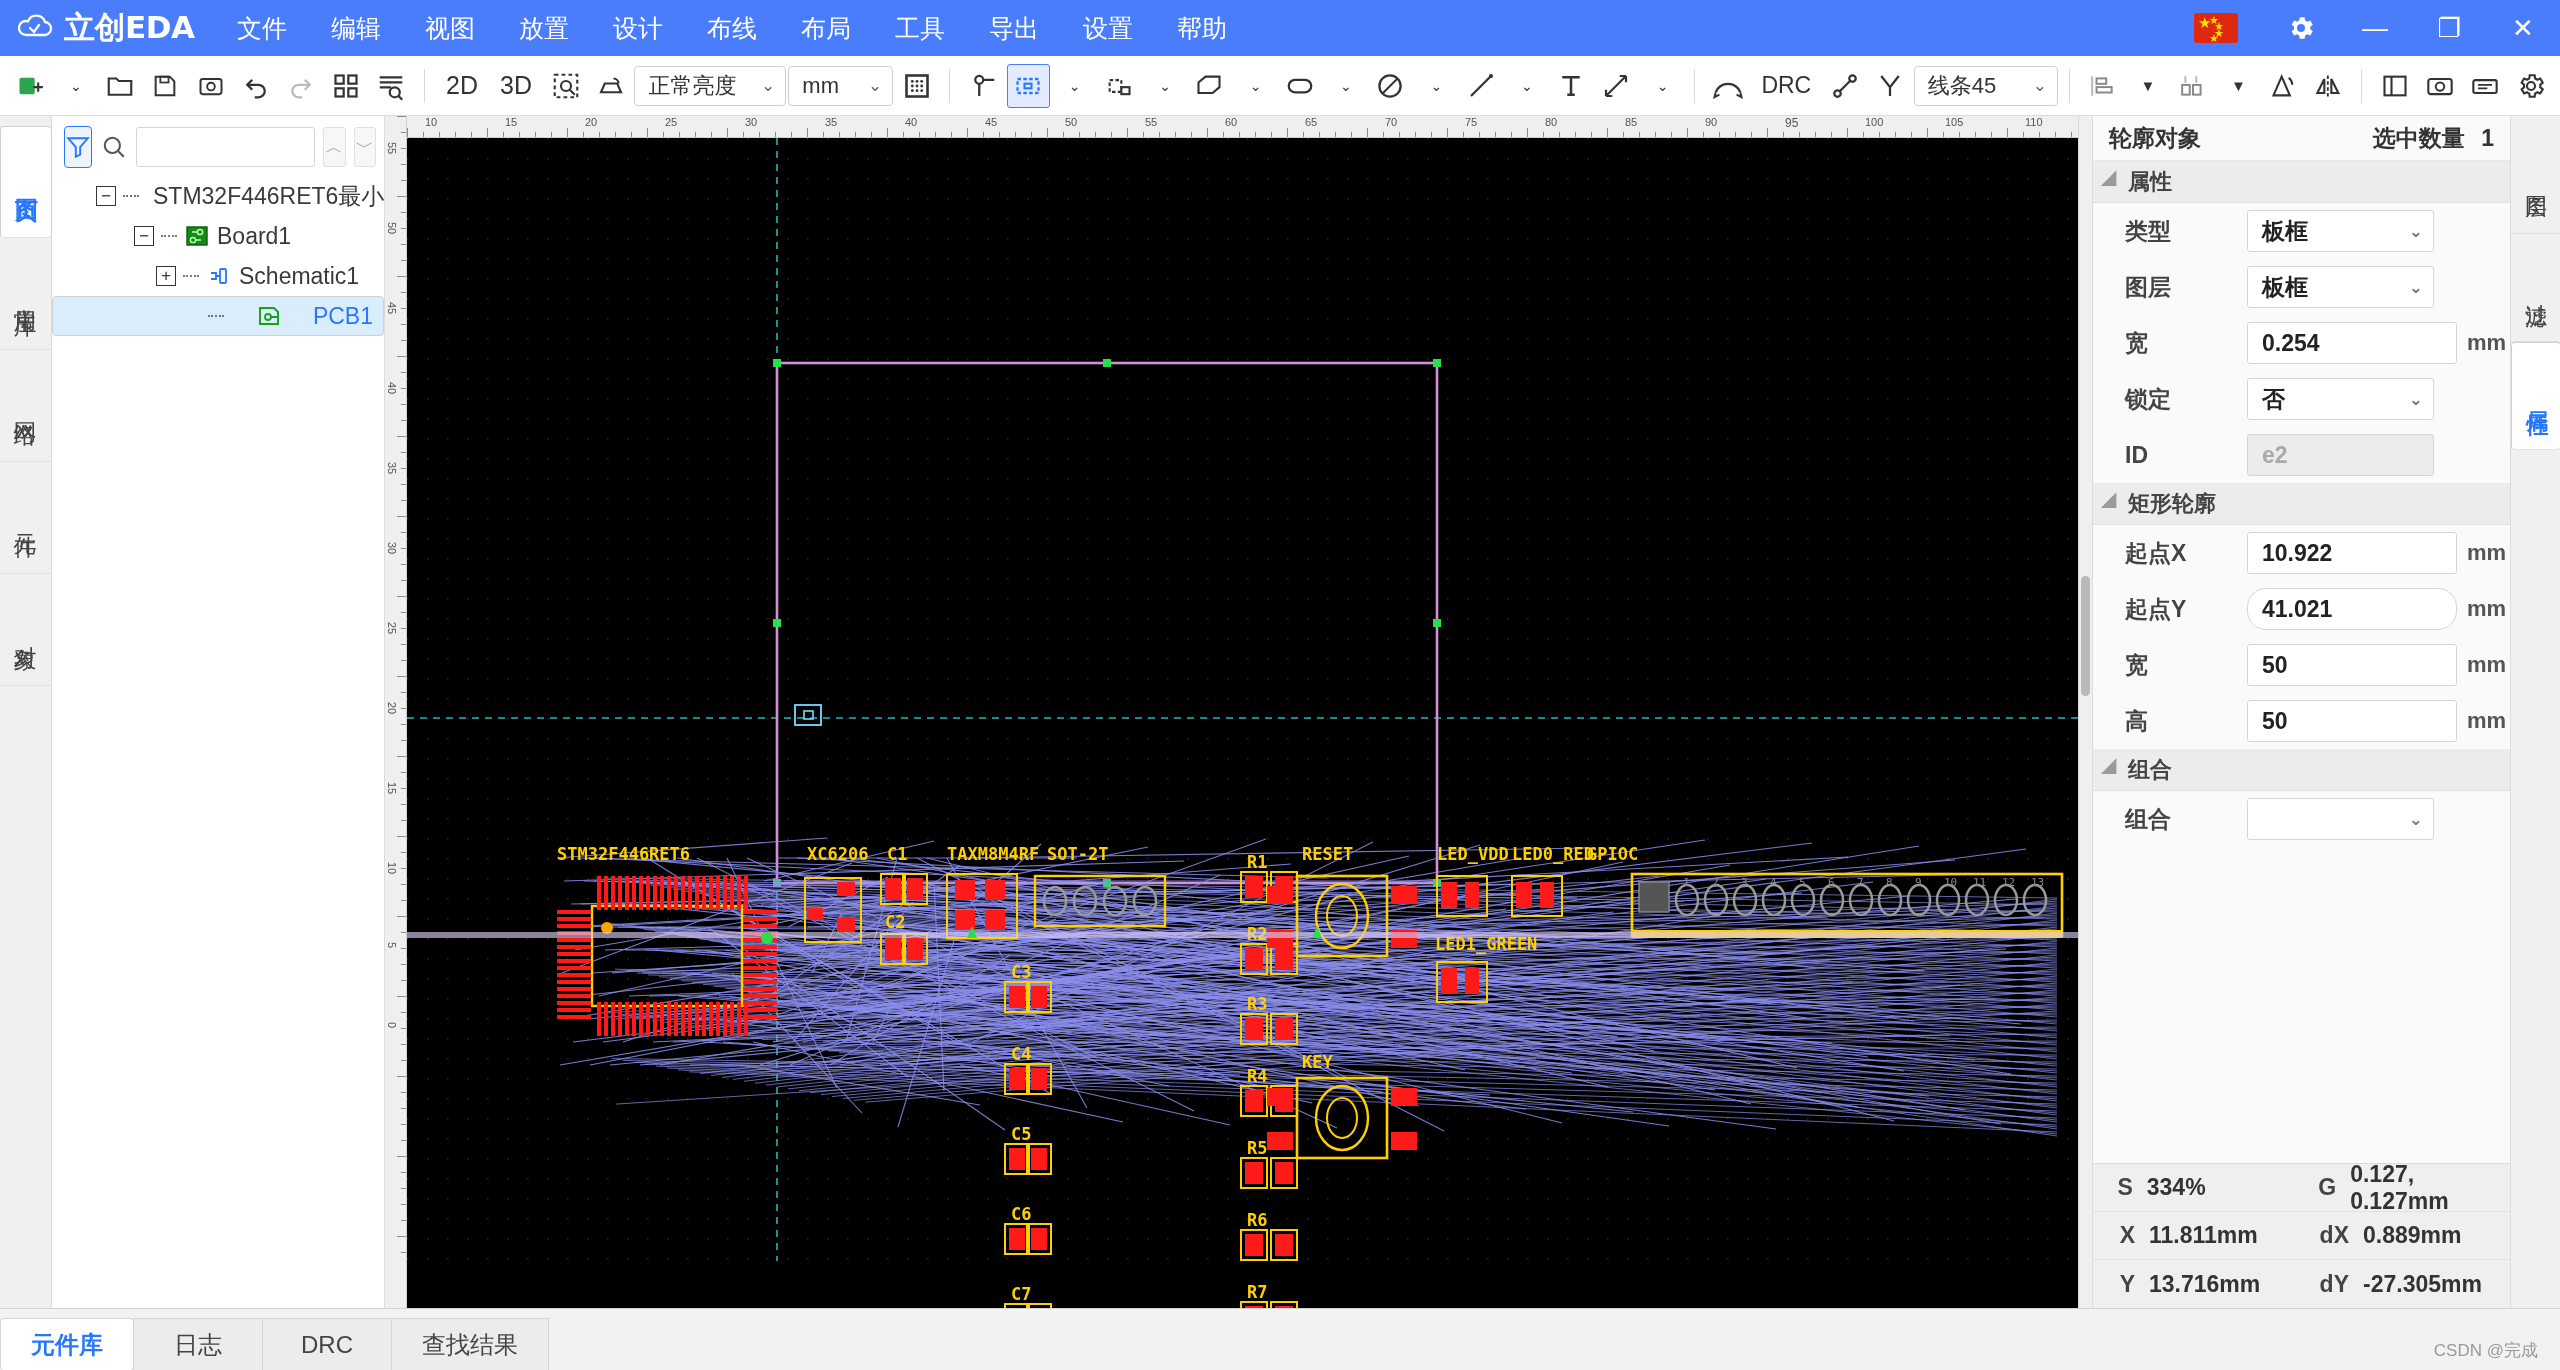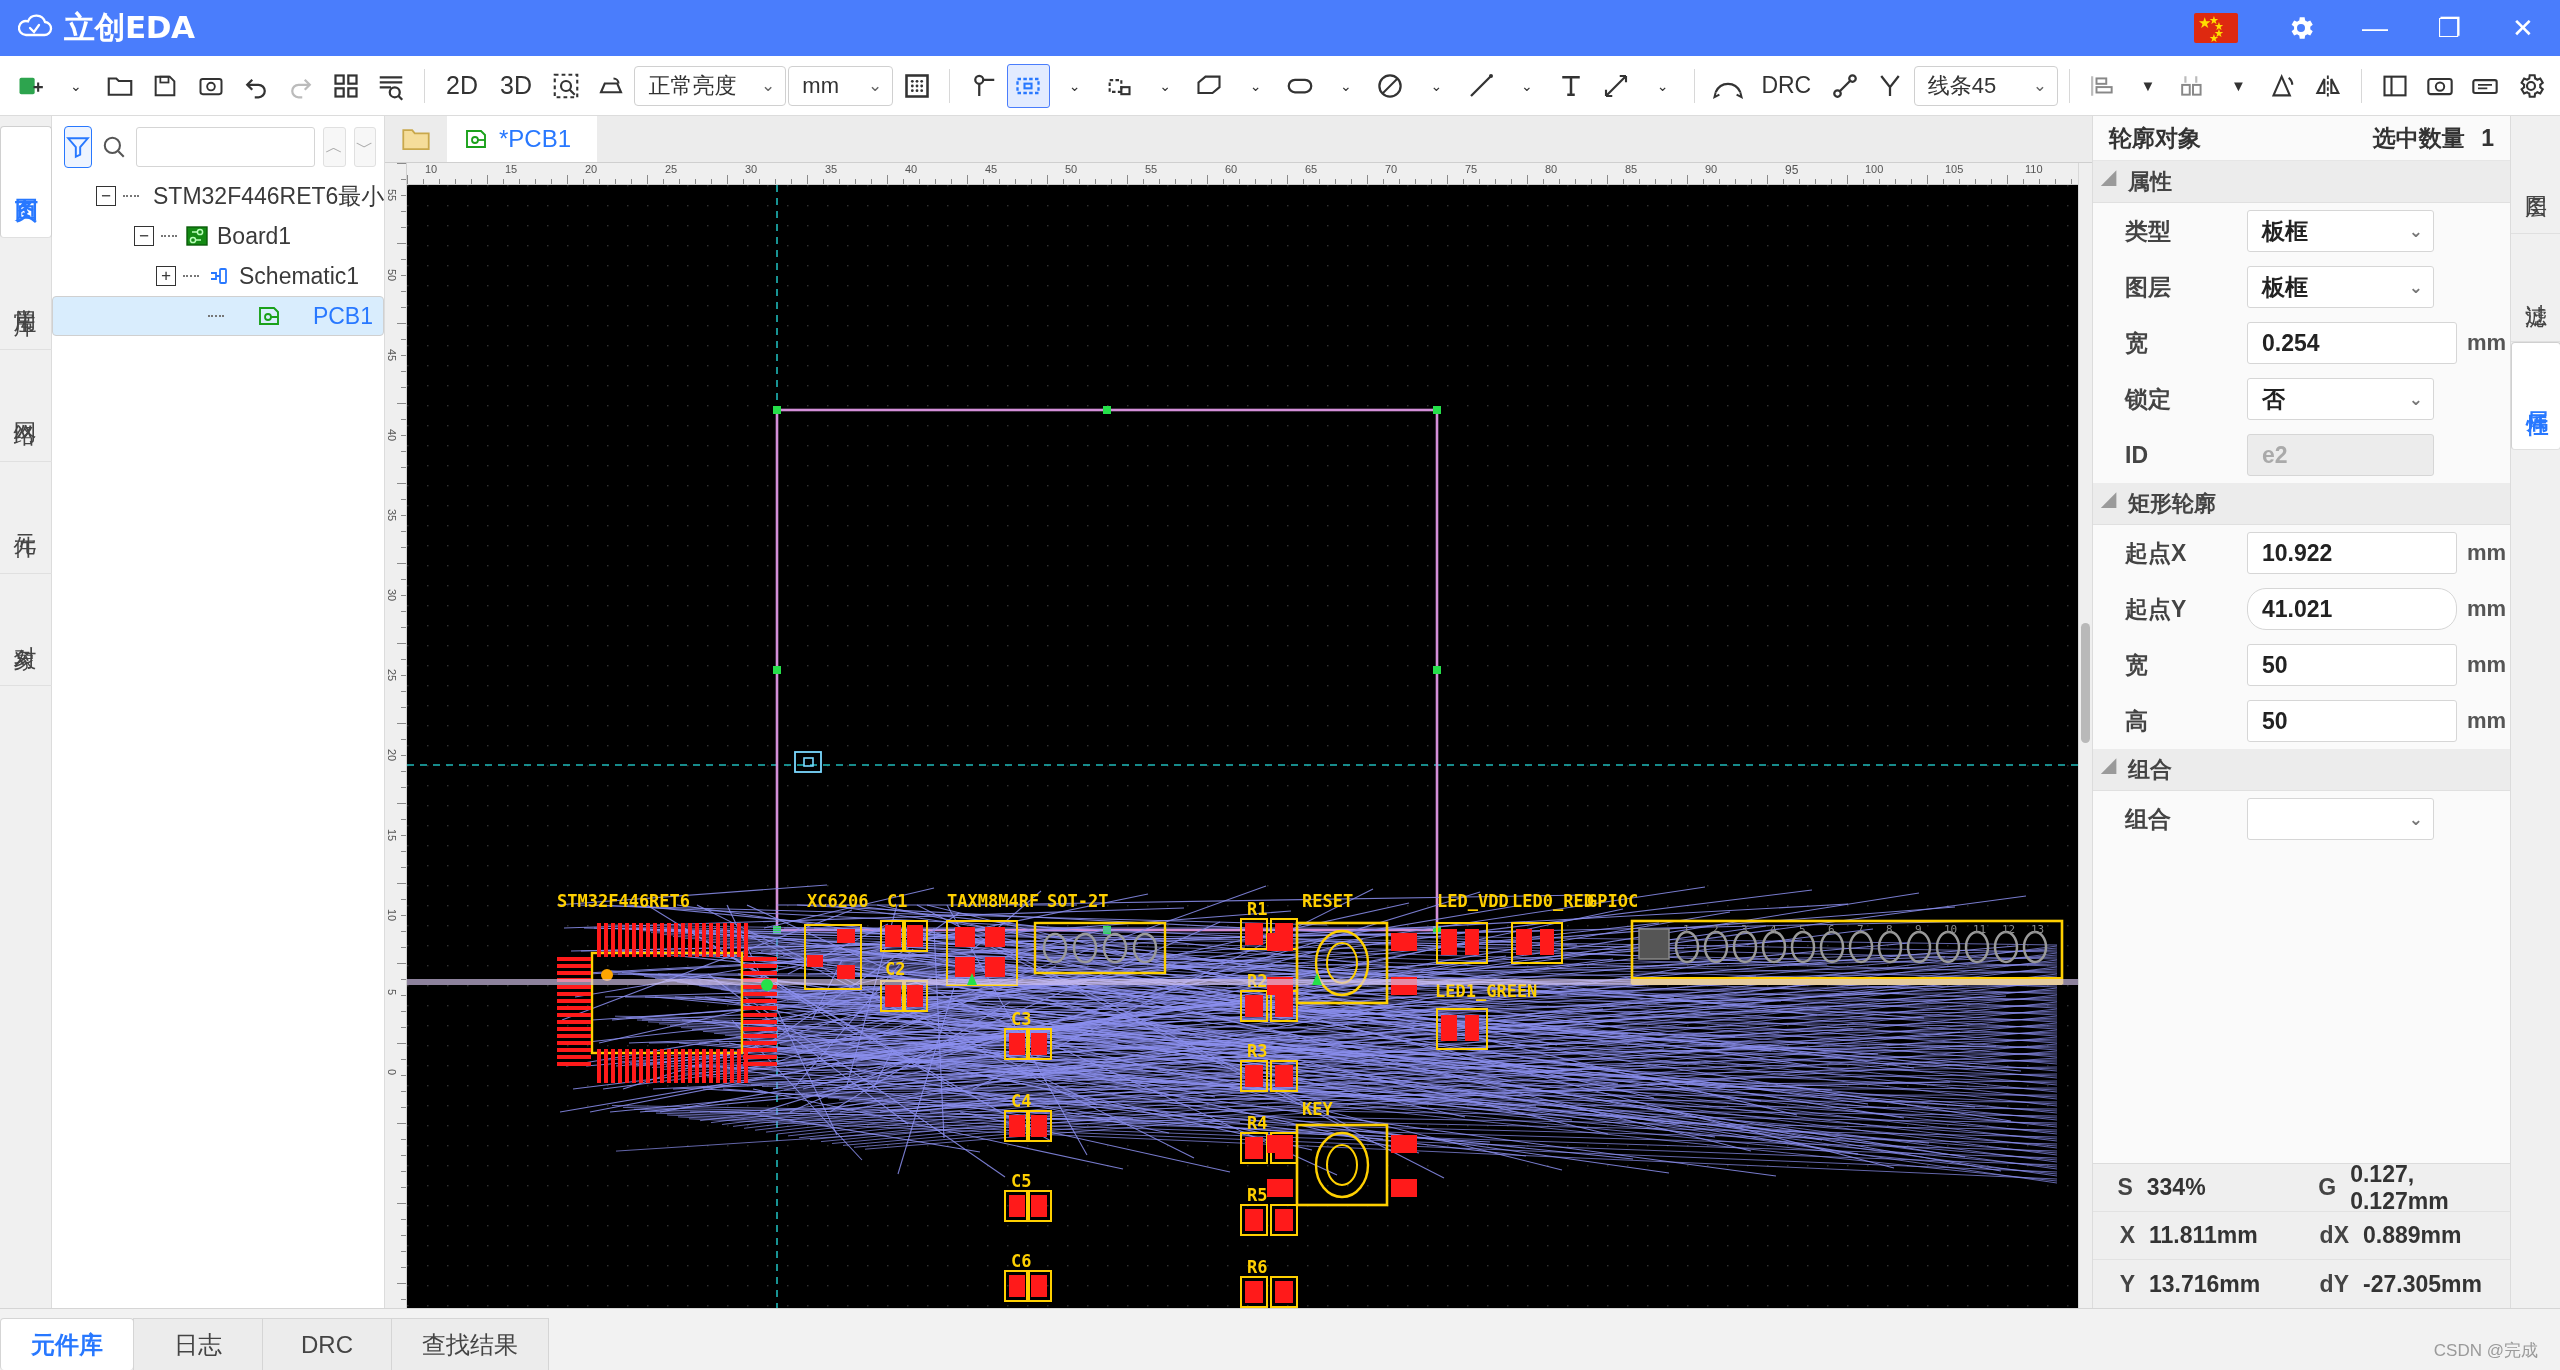--- a/index.html
+++ b/index.html
@@ -113,20 +113,33 @@
 <body>
 
 <div id="titlebar">
   <div id="logo">
     <svg width="38" height="30" viewBox="0 0 38 30">
       <path d="M8 22a7 7 0 1 1 2-13.7A9 9 0 0 1 27 9a6.5 6.5 0 0 1-1 13H8z" fill="none" stroke="#fff" stroke-width="2.3"></path>
       <path d="M12 15l4 4 5-7" fill="none" stroke="#fff" stroke-width="2.3" stroke-linecap="round"></path>
     </svg>
     <span class="logotxt">立创EDA</span>
   </div>
+  <div id="menus">
+    <div class="menu">文件</div>
+    <div class="menu">编辑</div>
+    <div class="menu">视图</div>
+    <div class="menu">放置</div>
+    <div class="menu">设计</div>
+    <div class="menu">布线</div>
+    <div class="menu">布局</div>
+    <div class="menu">工具</div>
+    <div class="menu">导出</div>
+    <div class="menu">设置</div>
+    <div class="menu">帮助</div>
+  </div>
   <div id="winctl">
     <div id="flag">
       <span class="st" style="left:4px;top:4px;font-size:15px;">★</span>
       <span class="st" style="left:15px;top:2px;">★</span>
       <span class="st" style="left:20px;top:8px;">★</span>
       <span class="st" style="left:20px;top:15px;">★</span>
       <span class="st" style="left:15px;top:20px;">★</span>
     </div>
     <div class="wbtn">
       <svg width="30" height="30" viewBox="0 0 24 24">
@@ -454,35 +467,20 @@
       <svg width="26" height="24" viewBox="0 0 24 24">
           <path d="M3 4h14l4 4v12H3z" fill="none" stroke="#1aa11a" stroke-width="1.9"></path>
           <circle cx="11" cy="13" r="3" fill="none" stroke="#1aa11a" stroke-width="1.8"></circle>
           <path d="M14 13h7" stroke="#1aa11a" stroke-width="1.8"></path>
         </svg>
       <span>PCB1</span>
     </div>
   </div>
 
   <div id="canvascol">
-    <div id="doctabs">
-      <div class="folder">
-        <svg width="34" height="28" viewBox="0 0 24 22">
-            <path d="M2 4h7l2 2.5h11V19H2z" fill="#f5dd9a" stroke="#c9a84c" stroke-width="1.4"></path>
-          </svg>
-      </div>
-      <div class="dtab">
-        <svg width="26" height="24" viewBox="0 0 24 24">
-            <path d="M3 4h14l4 4v12H3z" fill="none" stroke="#1aa11a" stroke-width="1.9"></path>
-            <circle cx="11" cy="13" r="3" fill="none" stroke="#1aa11a" stroke-width="1.8"></circle>
-            <path d="M14 13h7" stroke="#1aa11a" stroke-width="1.8"></path>
-          </svg>
-        <span>*PCB1</span>
-      </div>
-    </div>
 
     <div id="canvaswrap">
       <div id="vruler">
           <div style="position:absolute;top:0px;right:0;height:1px;width:9px;background:#8a8a8a;"></div>
           <div style="position:absolute;top:16px;right:0;height:1px;width:5px;background:#8a8a8a;"></div>
           <div style="position:absolute;top:32px;right:0;height:1px;width:5px;background:#8a8a8a;"></div>
           <div style="position:absolute;top:48px;right:0;height:1px;width:5px;background:#8a8a8a;"></div>
           <div style="position:absolute;top:64px;right:0;height:1px;width:5px;background:#8a8a8a;"></div>
           <div style="position:absolute;top:80px;right:0;height:1px;width:9px;background:#8a8a8a;"></div>
           <div style="position:absolute;top:96px;right:0;height:1px;width:5px;background:#8a8a8a;"></div>

